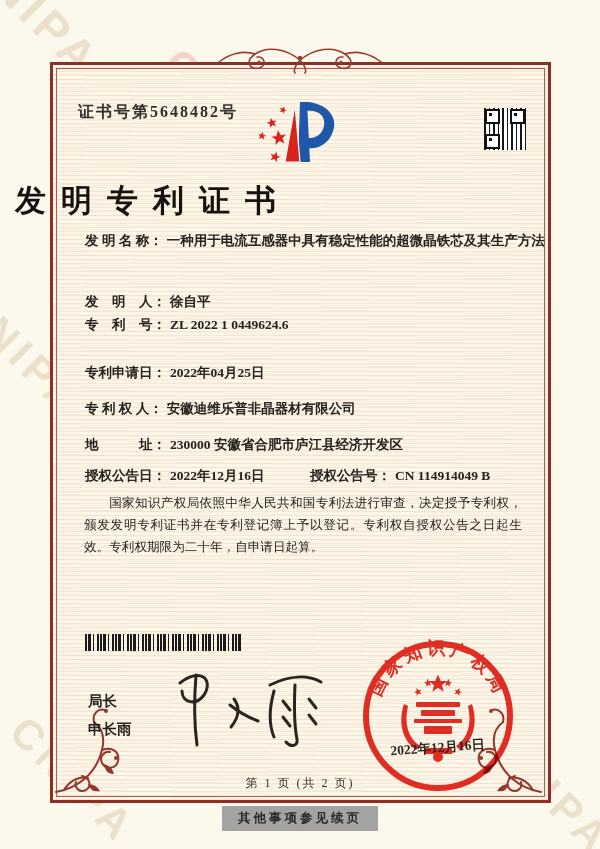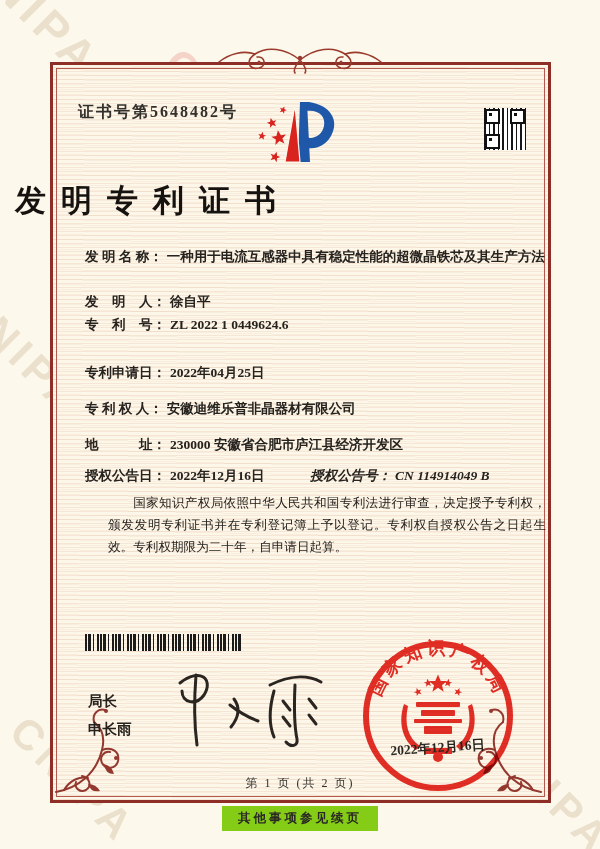--- a/index.html
+++ b/index.html
@@ -53,46 +53,46 @@
   .qr .f-tl{left:1px;top:1px;} .qr .f-tr{right:1px;top:1px;} .qr .f-bl{left:1px;bottom:1px;}
   .logo{position:absolute;left:252px;top:96px;z-index:5;}
   .title{
     position:absolute;left:0;right:0;top:180px;z-index:5;
     font-size:31px;font-weight:bold;letter-spacing:15px;text-indent:15px;color:#15120f;
   }
   .fields{position:absolute;left:0;top:0;width:100%;z-index:5;font-size:13.5px;font-weight:bold;color:#26221e;}
   .frow{position:absolute;left:85px;white-space:nowrap;}
   .frow .flabel{display:inline-block;}
   .frow .fvalue{margin-left:4px;}
-  .r1{top:248px;} .r2{top:293px;} .r3{top:316px;} .r4{top:364px;}
-  .r5{top:400px;} .r6{top:436px;} .r7{top:467px;} .r7b{left:310px;top:467px;font-style:italic;}
+  .r1{top:232px;} .r2{top:293px;} .r3{top:316px;} .r4{top:364px;}
+  .r5{top:400px;} .r6{top:436px;} .r7{top:467px;} .r7b{left:310px;top:467px;}
   .paras{
     position:absolute;left:84px;top:492px;width:438px;z-index:5;
-    font-size:12.6px;line-height:22px;text-align:justify;color:#201c18;margin-left:24px;
+    font-size:12.6px;line-height:22px;text-align:justify;color:#201c18;
   }
   .paras p{margin:0;text-indent:2em;}
   .barcode{
     position:absolute;left:85px;top:634px;width:156px;height:17px;z-index:5;
     background:repeating-linear-gradient(90deg,
       #1b1b1b 0 2px,rgba(0,0,0,0) 2px 3px,
       #1b1b1b 3px 6px,rgba(0,0,0,0) 6px 8px,
       #1b1b1b 8px 9px,rgba(0,0,0,0) 9px 12px,
       #1b1b1b 12px 14px,rgba(0,0,0,0) 14px 15px);
   }
   .director{position:absolute;left:88px;top:686px;z-index:5;font-size:14.5px;font-weight:bold;color:#26221e;}
   .director div{margin-bottom:9px;margin-top:6px;}
   .signature{position:absolute;left:158px;top:655px;z-index:6;}
   .seal{position:absolute;left:358px;top:636px;z-index:6;mix-blend-mode:multiply;opacity:.95;}
   .page-info{
     position:absolute;left:0;right:0;top:775px;z-index:5;text-align:center;
     font-size:12px;font-weight:normal;letter-spacing:2px;color:#33302c;
   }
   .footer-note{
     position:absolute;left:50%;top:806px;transform:translateX(-50%);z-index:7;
-    background:#84cc16;padding:4px 16px;font-size:12.5px;font-weight:bold;
+    background:#a3a3a3;padding:4px 16px;font-size:12.5px;font-weight:bold;
     letter-spacing:3px;color:#2a2724;white-space:nowrap;
   }
 </style>
 </head>
 <body>
 
 <span class="wm wm1">CNIPA</span>
 <span class="wm wm2">CNIPA</span>
 <span class="wm wm3">CNIPA</span>
 <span class="wm wm4">CNIPA</span>

